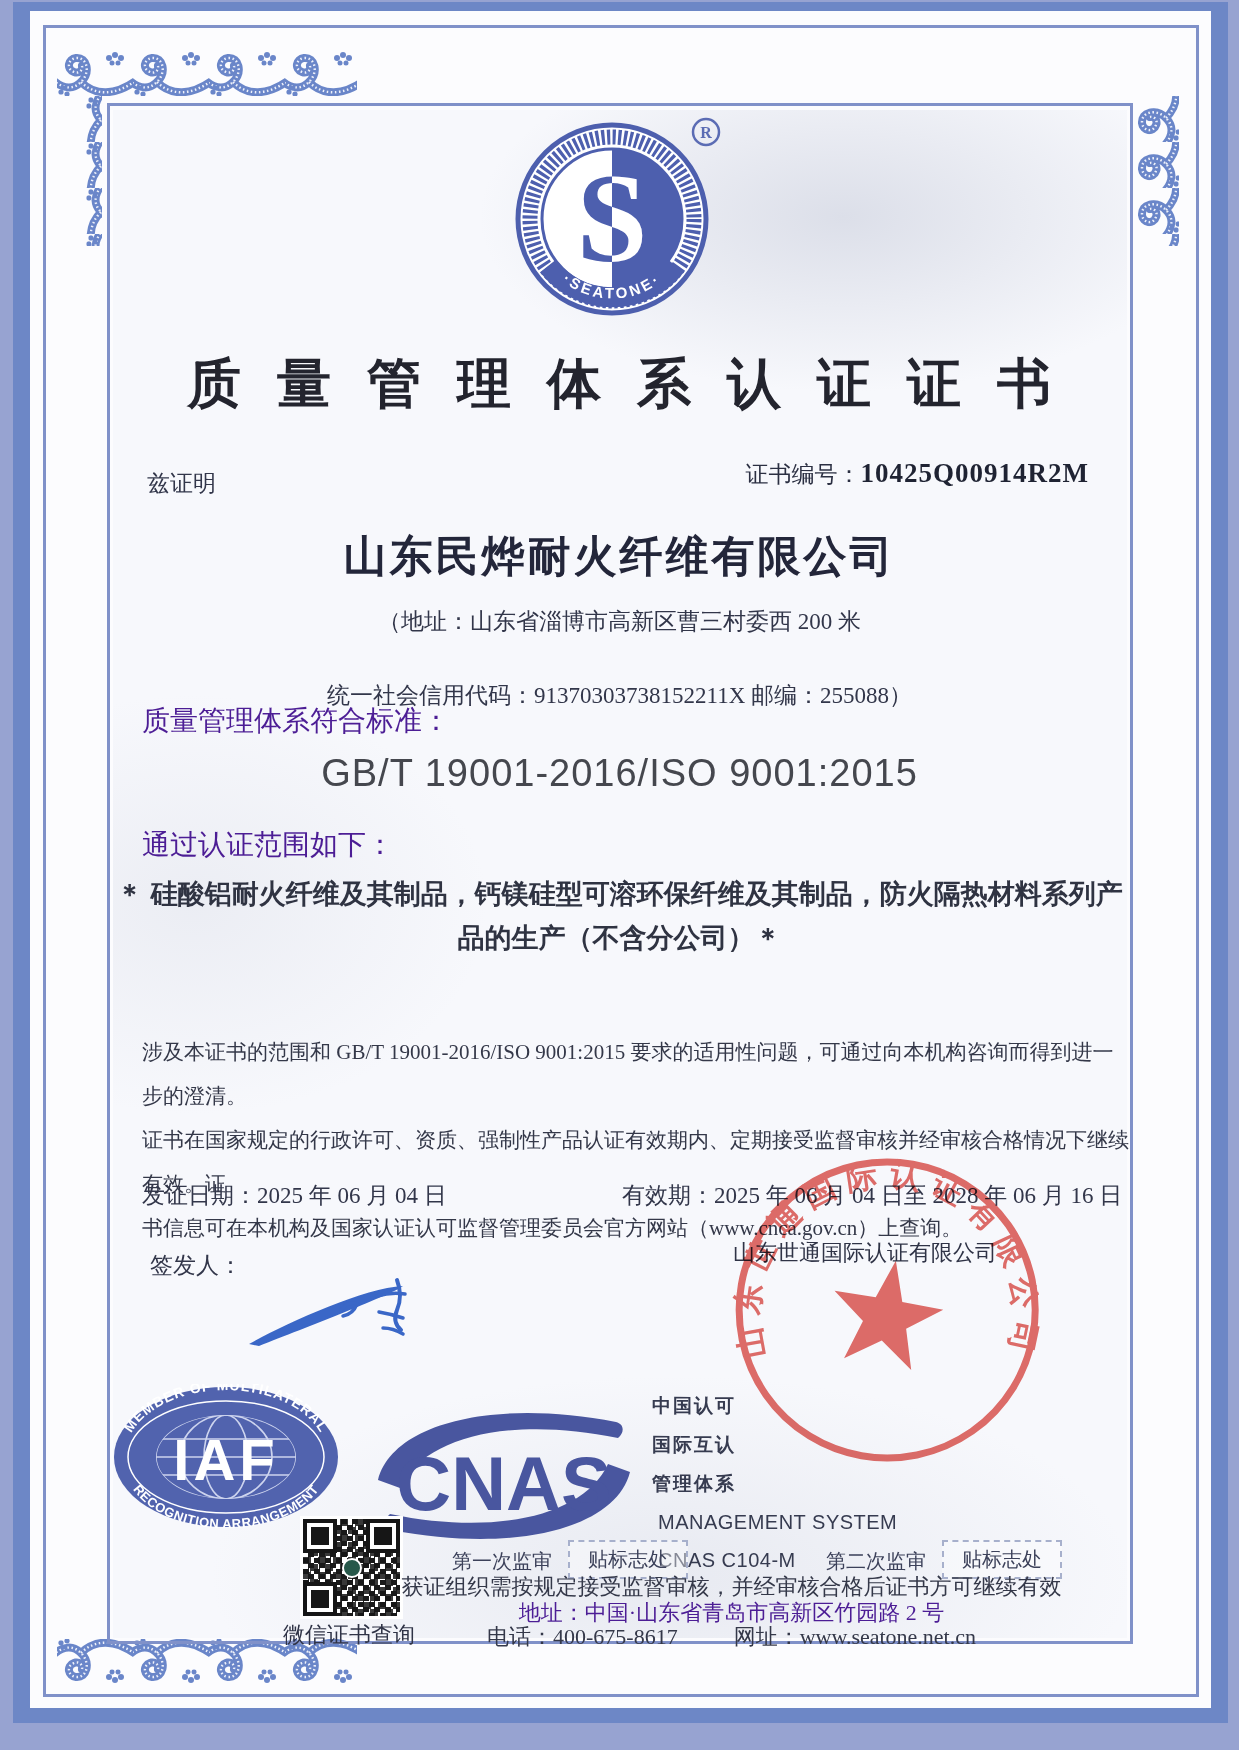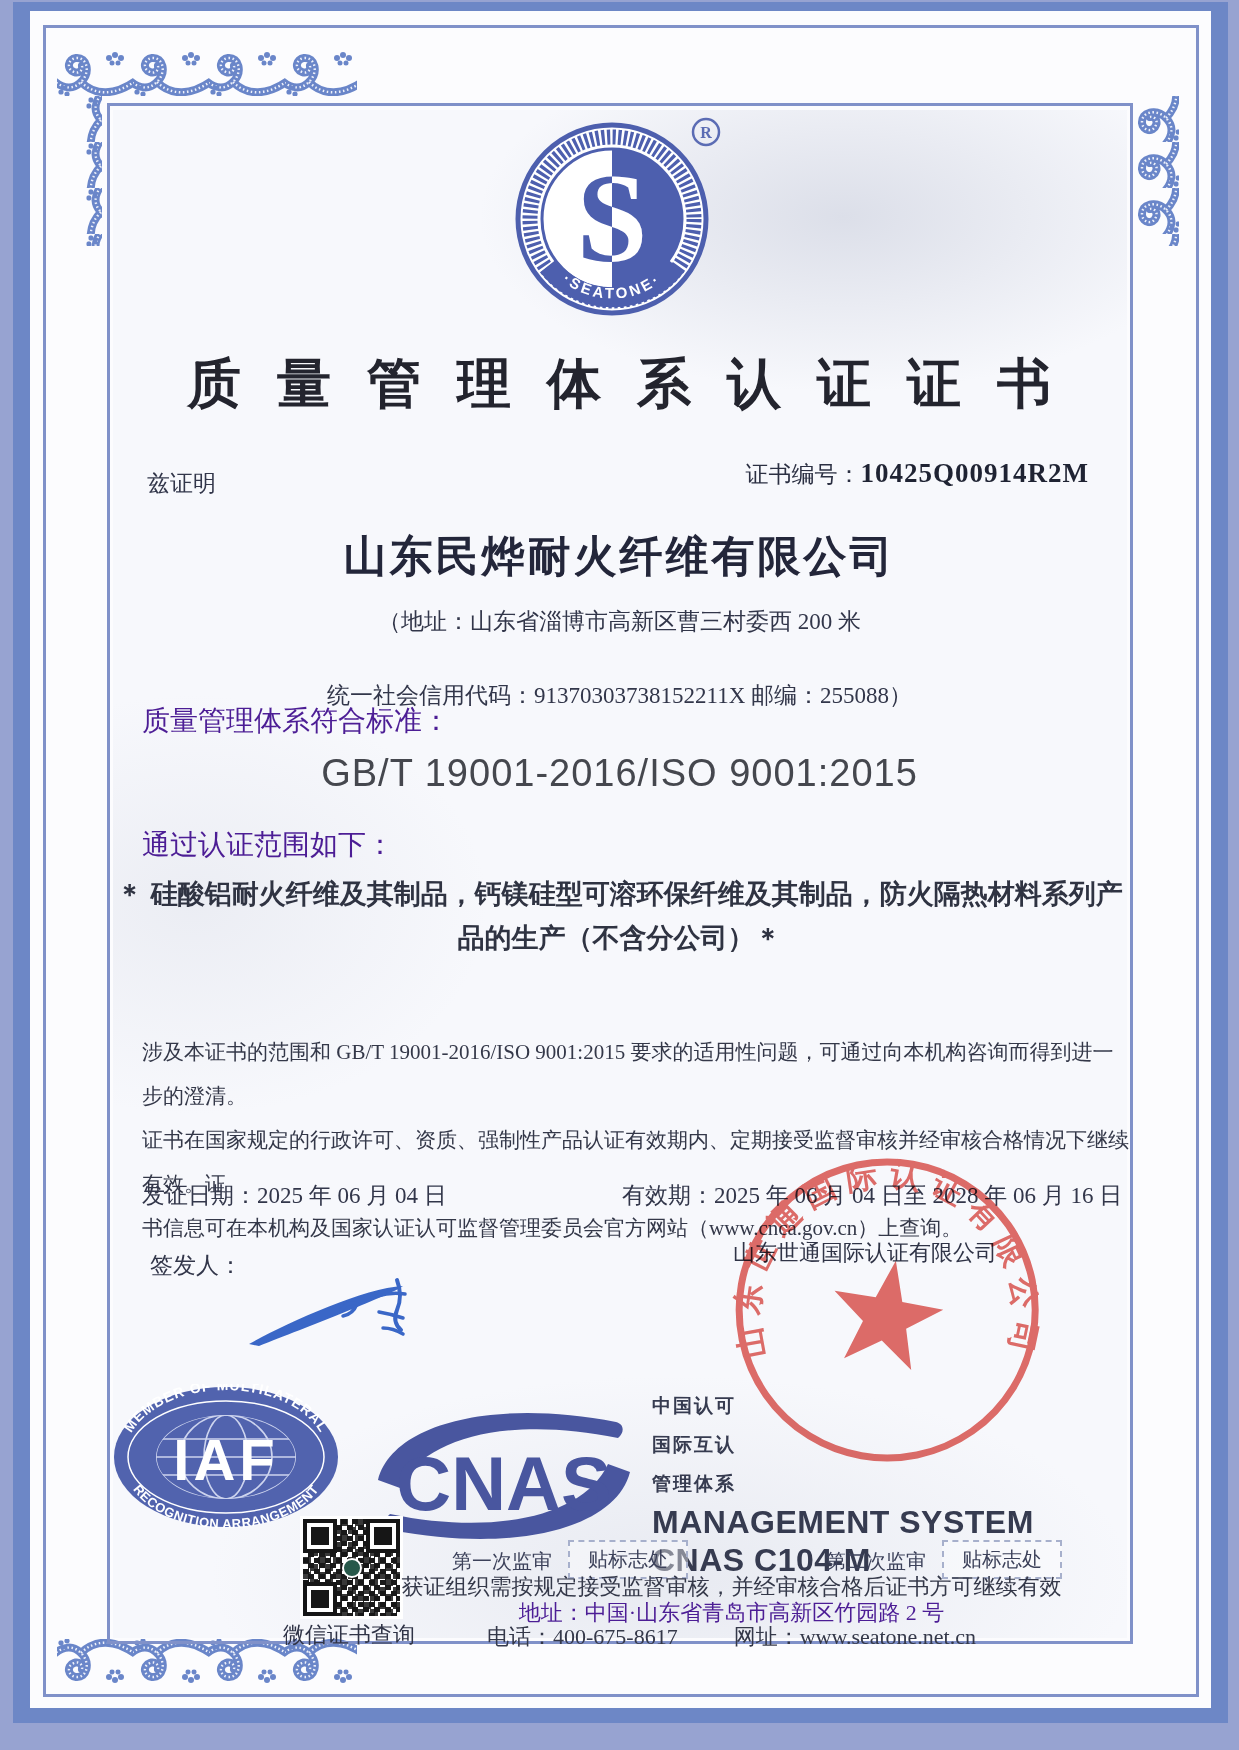--- a/index.html
+++ b/index.html
@@ -49,21 +49,21 @@
   .d-issue{left:142px;top:1180px;font-size:23px;}
   .d-valid{left:622px;top:1180px;font-size:23px;}
   .signer{left:150px;top:1250px;font-size:23px;}
   .issuer{left:630px;width:470px;top:1238px;text-align:center;font-size:22px;color:#2f3346;}
   
   .stamp{left:726px;top:1150px;width:322px;height:322px;transform:rotate(10deg);
     opacity:.85;mix-blend-mode:multiply;}
   
   .accred{left:652px;top:1386px;font-family:"Liberation Sans","DejaVu Sans",sans-serif;color:#363b50;}
   .accred .cjk{font-size:19px;font-weight:700;line-height:39px;letter-spacing:2px;}
-  .accred .en{font-size:32px;font-weight:700;line-height:38px;letter-spacing:0.5px;}
+  .accred .en{font-size:20px;font-weight:400;line-height:38px;letter-spacing:0.5px;margin-left:6px;}
   
   .qr{left:300px;top:1516px;width:97px;height:97px;border:3px solid #fff;
     background:
       repeating-conic-gradient(rgba(22,22,22,.85) 0% 25%, rgba(255,255,255,0) 0% 50%),
       repeating-conic-gradient(#191919 0% 25%, #ffffff 0% 50%);
     background-size:15px 15px,11px 11px;}
   .qf{position:absolute;width:26px;height:26px;border:4px solid #161616;background:#fff;}
   .qf span{position:absolute;inset:4px;background:#161616;}
   .qf.tl{top:0;left:0;} .qf.tr{top:0;right:0;} .qf.bl{bottom:0;left:0;}
   .qlogo{position:absolute;top:50%;left:50%;width:16px;height:16px;margin:-10px 0 0 -10px;

